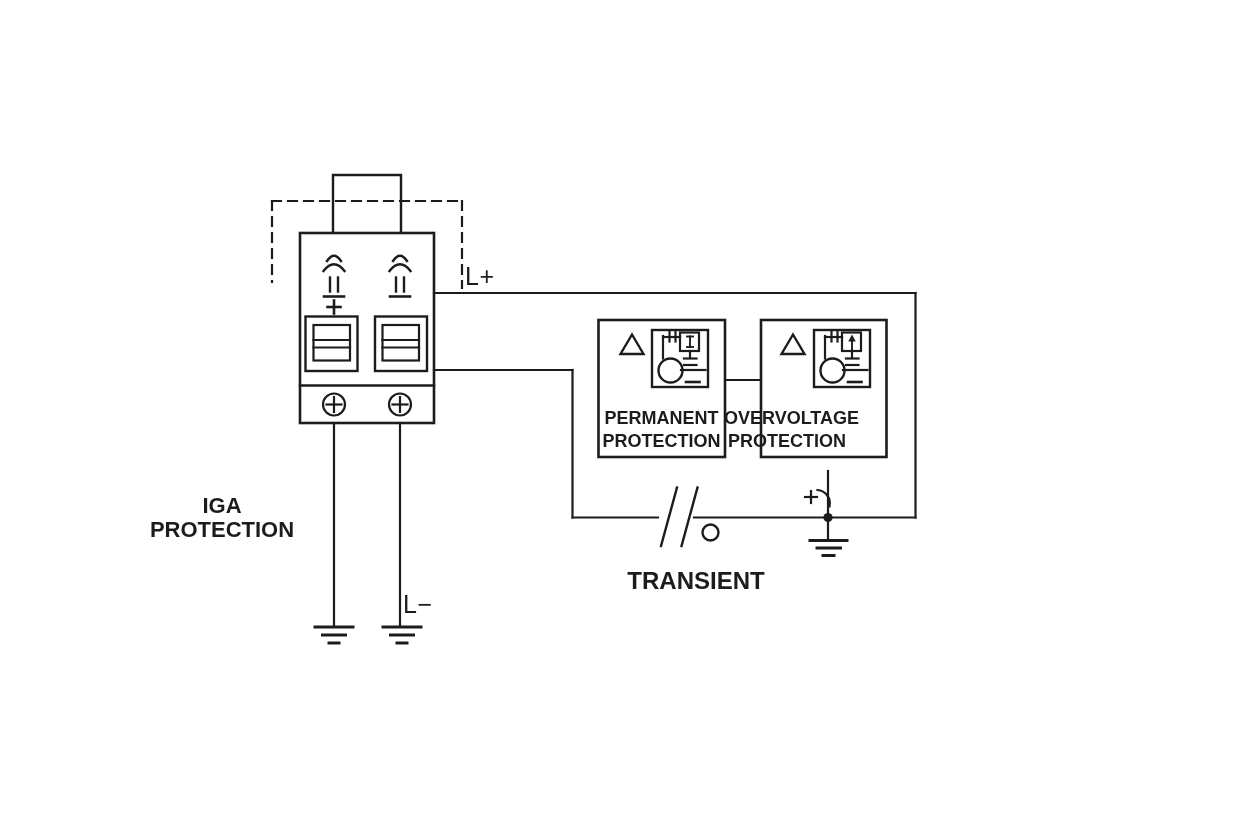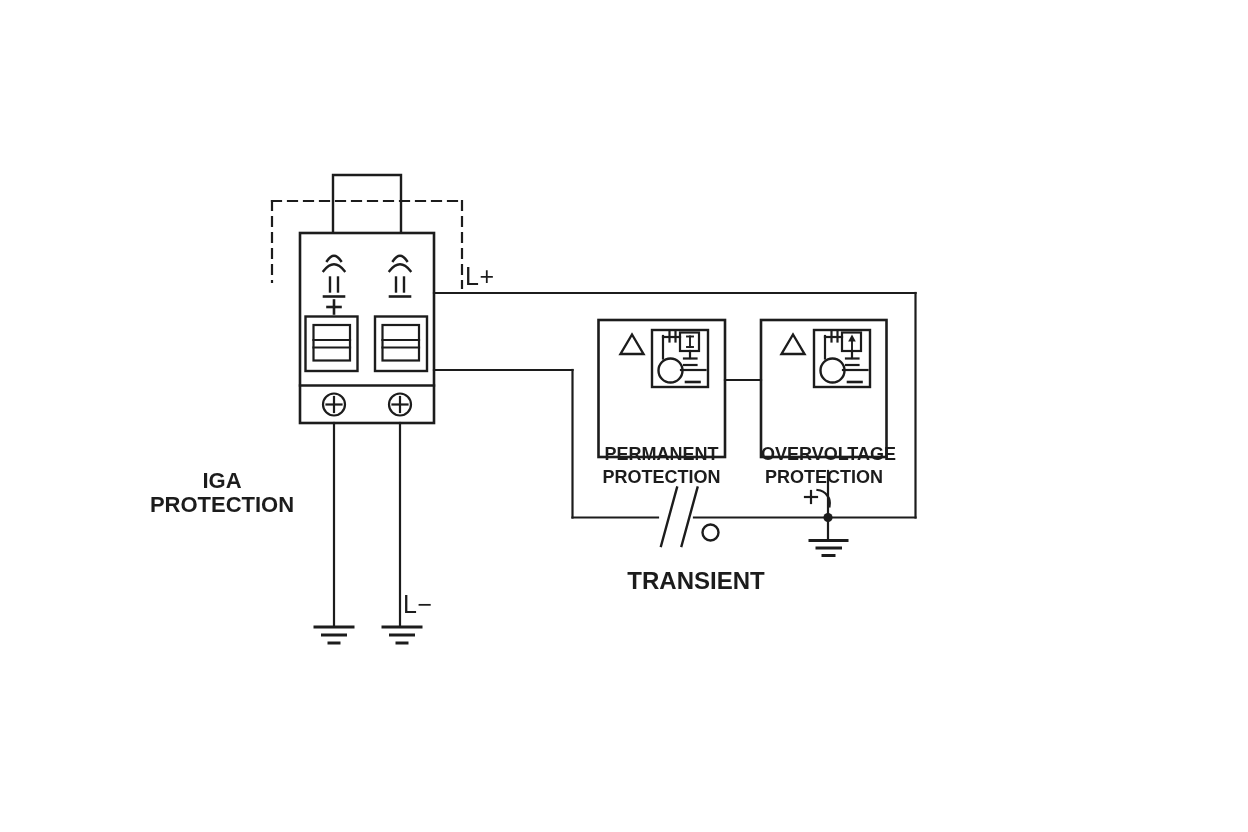--- a/index.html
+++ b/index.html
@@ -14,21 +14,21 @@
   }
   .canvas svg { position: absolute; left: 0; top: 0; }
   .label {
     position: absolute;
     color: #1c1c1c;
     white-space: nowrap;
   }
   .label-center { text-align: center; }
   .terminal-label { font-size: 25px; font-weight: 400; letter-spacing: 0.5px; }
   .device-label  { font-size: 22px; font-weight: 600; line-height: 24px; }
-  .box-label     { font-size: 18px; font-weight: 600; line-height: 23px; margin-top: 36px; }
+  .box-label     { font-size: 18px; font-weight: 600; line-height: 23px; }
   .note-label    { font-size: 24px; font-weight: 600; line-height: 21.5px; }
 </style>
 </head>
 <body>
 
 <div class="canvas">
 
   <svg width="1248" height="832" viewBox="0 0 1248 832">
     <g stroke="#1c1c1c" fill="none" stroke-width="2.2" stroke-linecap="square">
 
@@ -183,31 +183,31 @@
         </g>
       </g>
 
     </g>
   </svg>
 
   <div class="label terminal-label" style="left:465px; top:262px;">L+</div>
 
   <div class="label terminal-label" style="left:403px; top:590px;">L−</div>
 
-  <div class="label device-label label-center" style="left:122px; top:469px; width:200px;">
+  <div class="label device-label label-center" style="left:122px; top:494px; width:200px;">
     <div>IGA</div>
     <div>PROTECTION</div>
   </div>
 
   <div class="label box-label label-center" style="left:598px; top:407px; width:127px;">
     <div>PERMANENT</div>
     <div>PROTECTION</div>
   </div>
 
-  <div class="label box-label label-center" style="left:761px; top:407px; width:126px;">
+  <div class="label box-label label-center" style="left:724px; top:407px; width:126px;">
     <div>OVERVOLTAGE</div>
     <div>PROTECTION</div>
   </div>
 
   <div class="label note-label label-center" style="left:596px; top:570px; width:200px;">
     <div>TRANSIENT</div>
   </div>
 
 </div>
 

